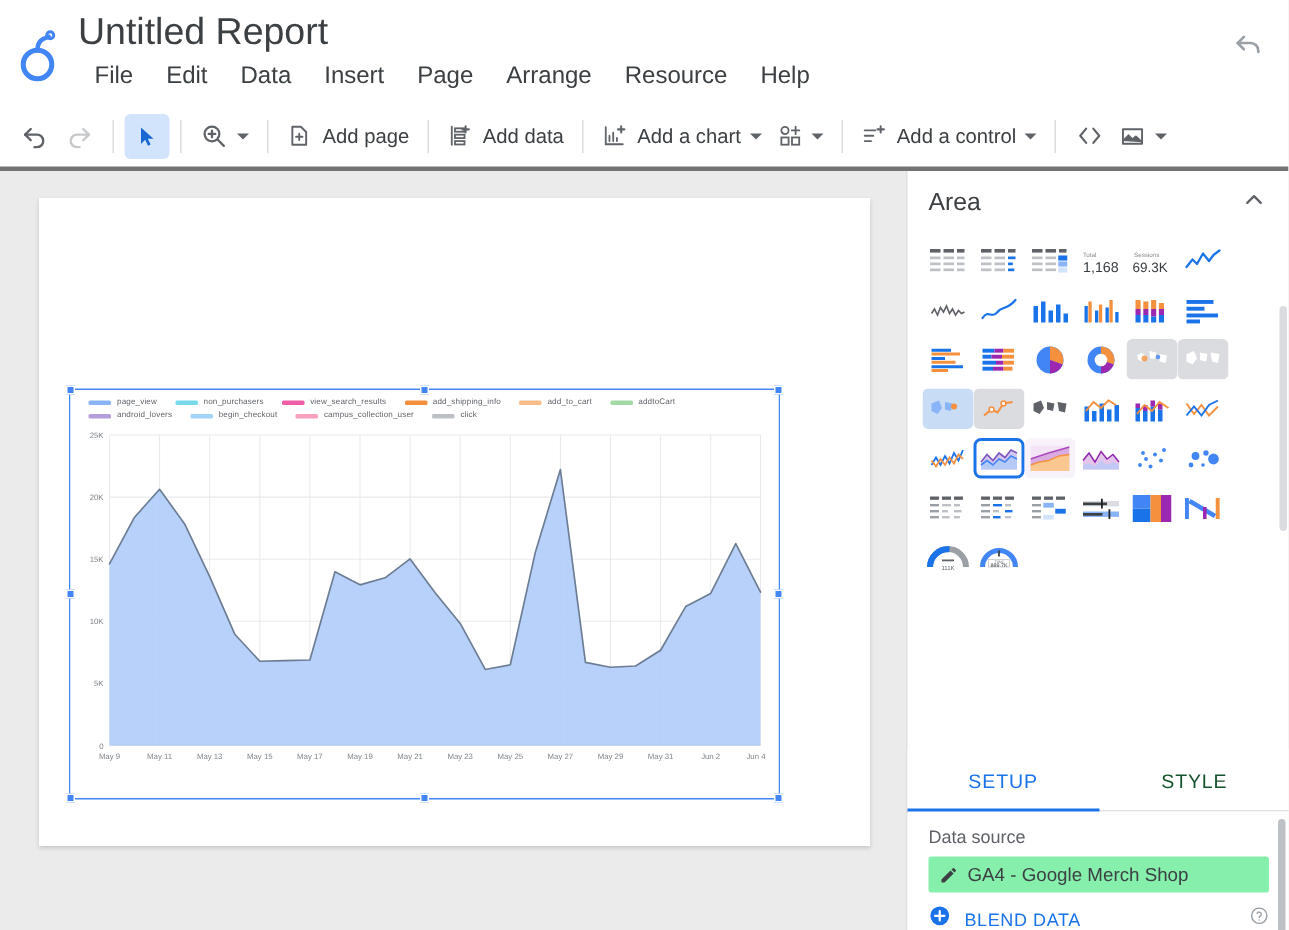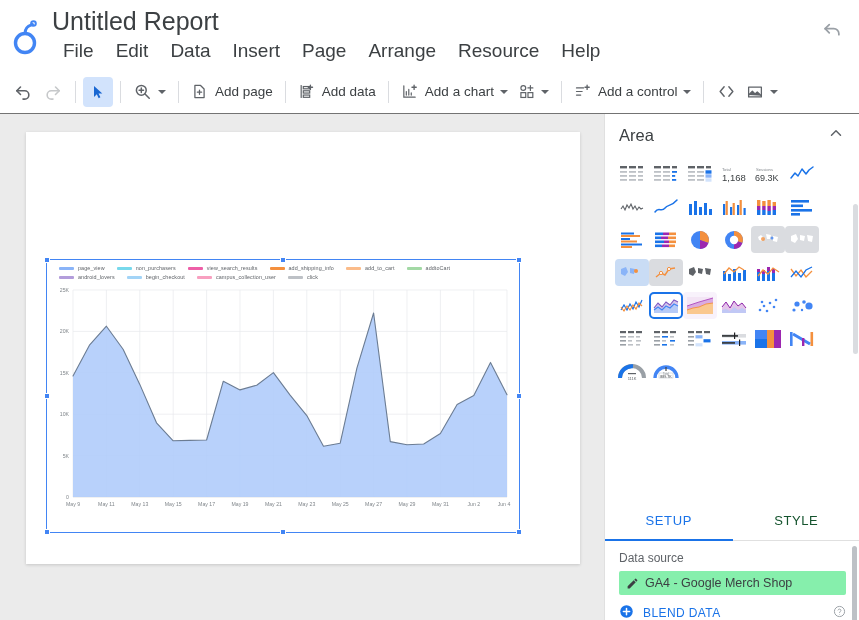--- a/index.html
+++ b/index.html
@@ -20,33 +20,33 @@
     background:#fff; display:flex; align-items:flex-start;
   }
   .logo-wrap { width:52px; height:70px; display:flex; align-items:center; justify-content:center; padding-top:4px;}
   .title-block { padding-top:6px; flex:1; }
   .report-title {
     font-size:25px; color:#3c4043; font-weight:400; line-height:30px;
     letter-spacing:0px; padding-left:0px;
   }
   .menubar { display:flex; gap:0px; margin-top:3px; }
   .menu-item {
-    font-size:19px; color:#3c4043; padding:3px 11px; border-radius:3px; cursor:pointer;
+    font-size:16px; color:#3c4043; padding:3px 11px; border-radius:3px; cursor:pointer;
     line-height:17px;
   }
   .header-right { position:absolute; right:8px; top:12px; display:flex; align-items:center; gap:4px;}
   .icon-btn {
     width:38px; height:38px; border-radius:50%; display:flex; align-items:center;
     justify-content:center; cursor:pointer;
   }
 
   
   .toolbar {
     position:absolute; left:0; top:70px; width:859px; height:44px;
-    background:#fff; border-bottom:1px solid #737373;
+    background:#fff; border-bottom:3px solid #737373;
     display:flex; align-items:center; padding:0 8px; gap:0px;
   }
   .tb-btn {
     height:30px; min-width:30px; display:flex; align-items:center; justify-content:center;
     border-radius:4px; cursor:pointer; padding:0 5px; color:#5f6368;
   }
   .tb-btn.disabled { color:#c6c8ca; cursor:default; }
   .tb-btn.active { background:#d2e3fc; color:#1967d2; }
   .tb-label { font-size:13.5px; color:#3c4043; margin-left:7px; white-space:nowrap; }
   .tb-sep { width:1px; height:22px; background:#dadce0; margin:0 7px; }

